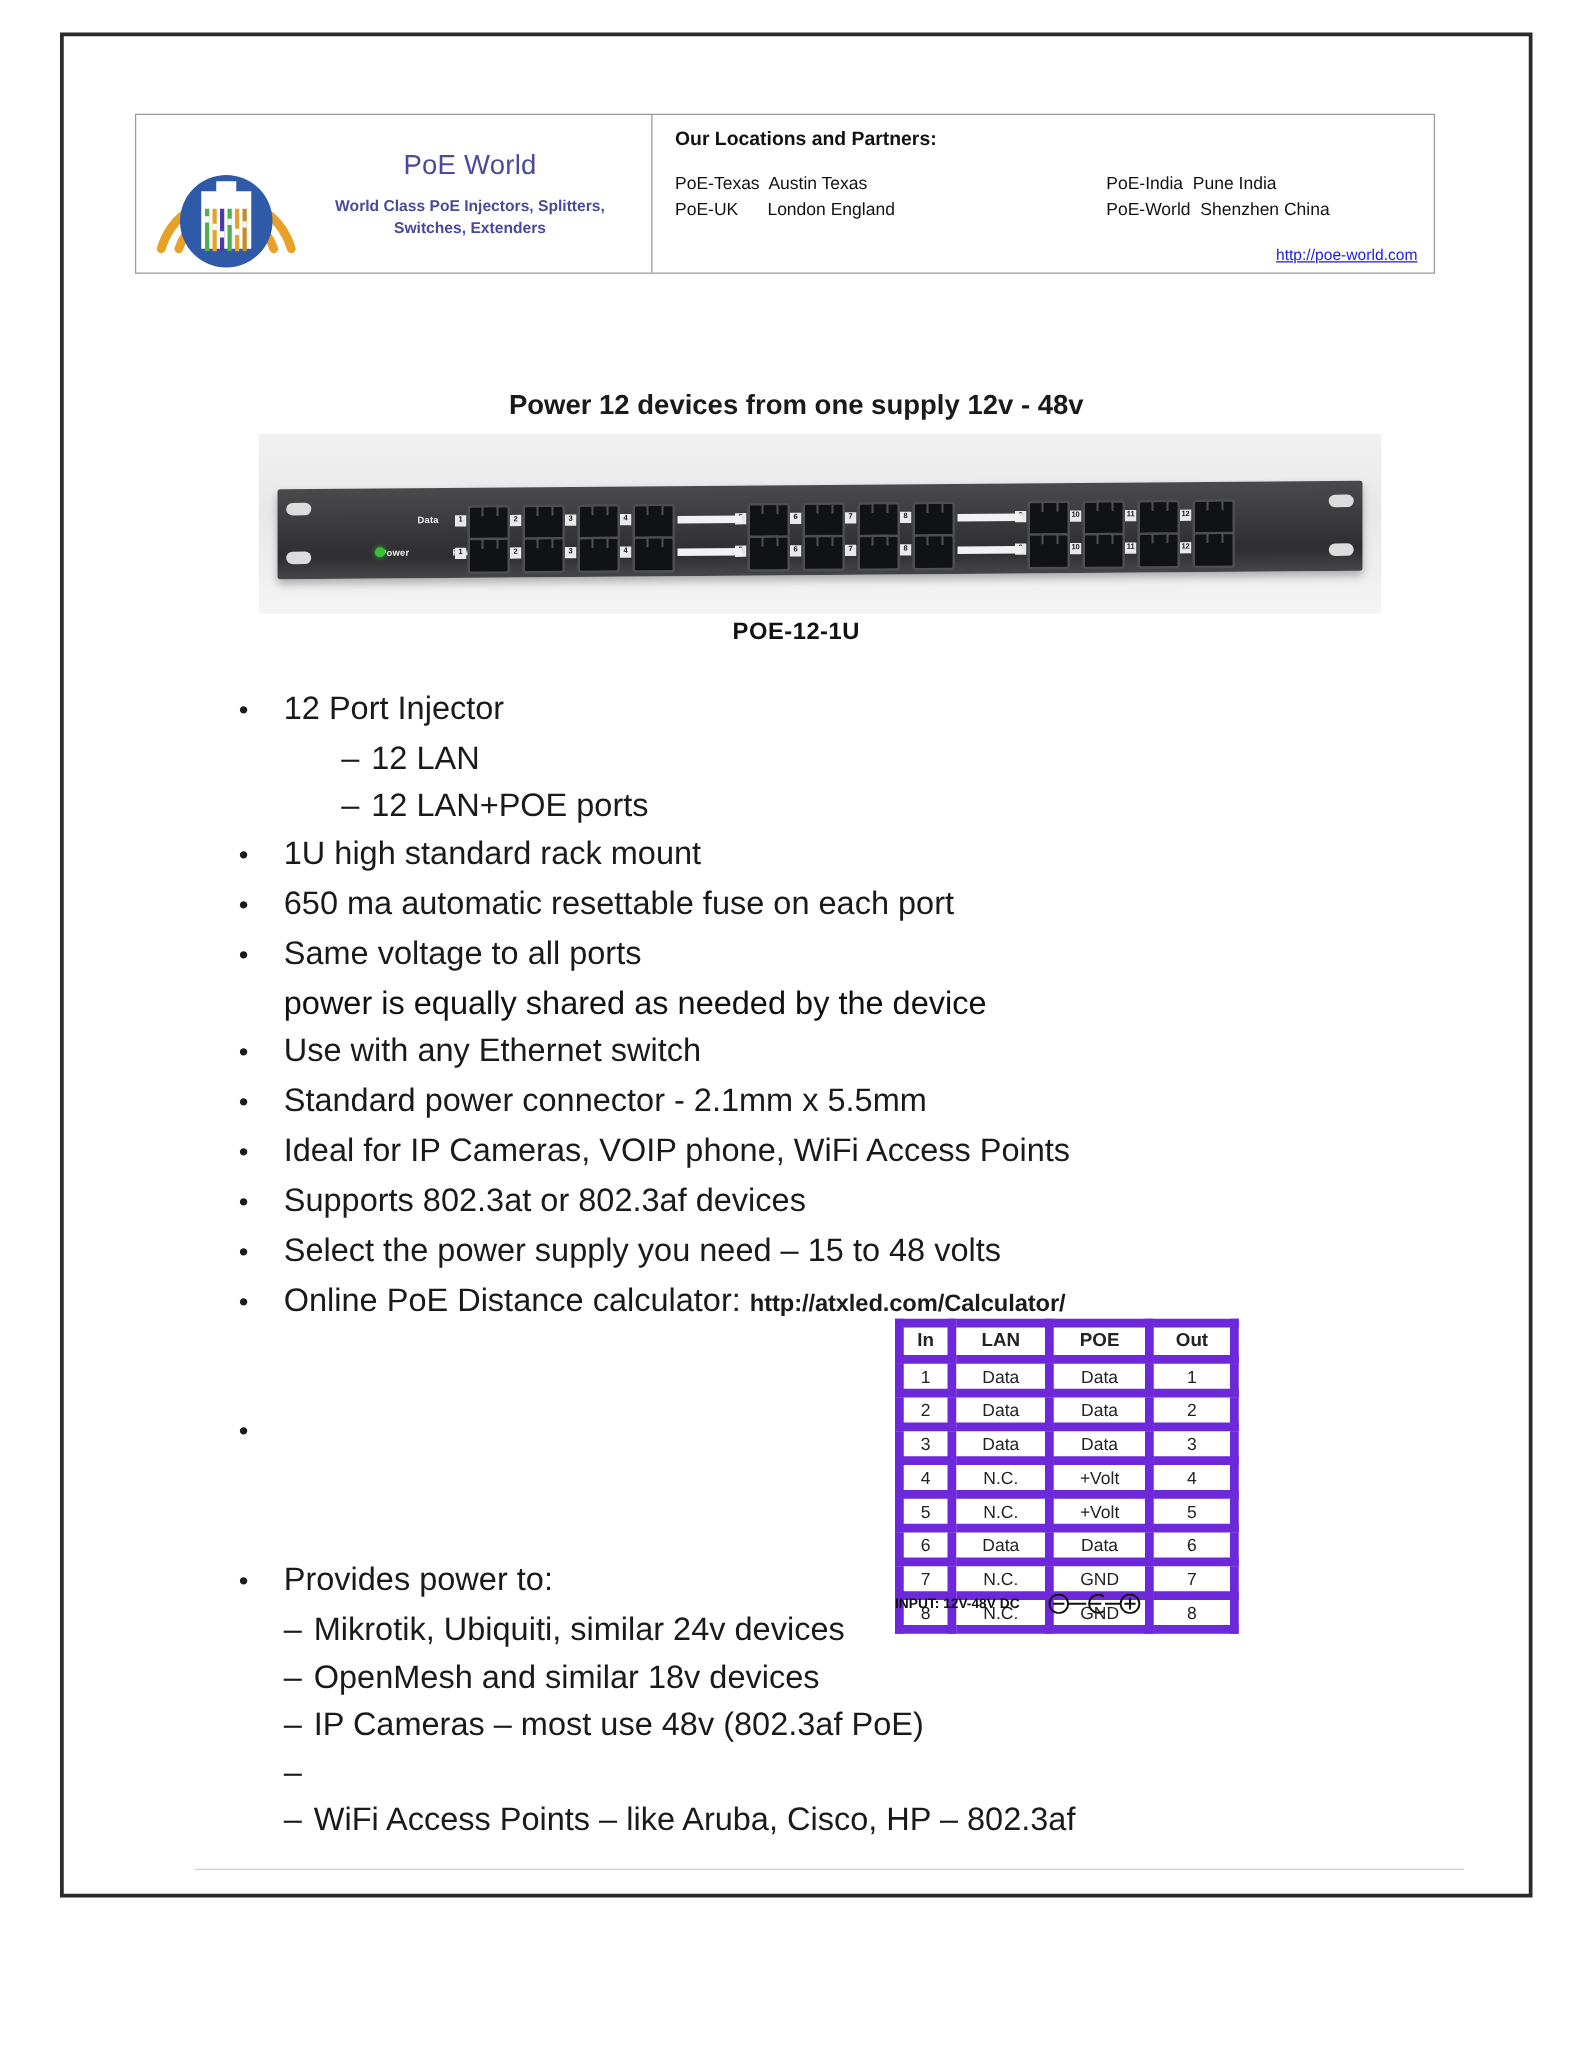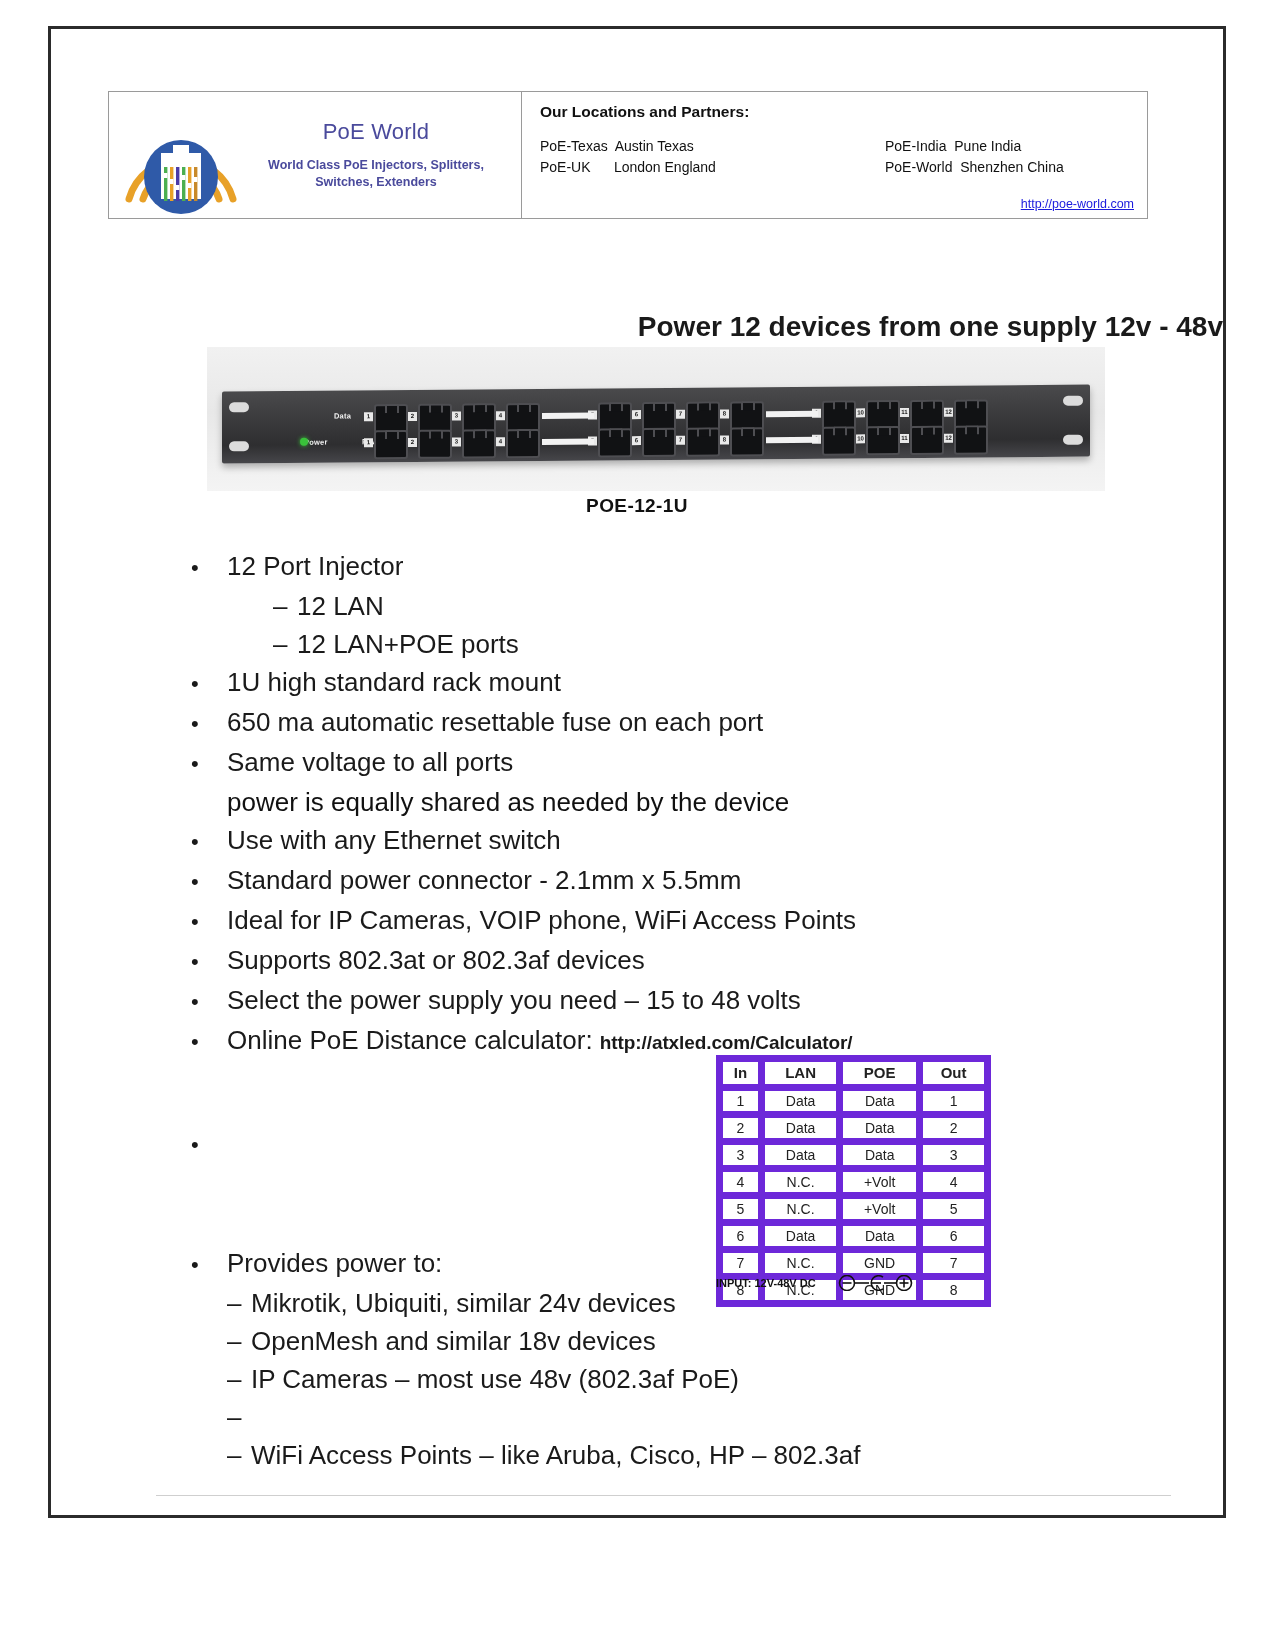--- a/index.html
+++ b/index.html
@@ -98,22 +98,22 @@
     color: #1b1bdd;
     text-decoration: underline;
   }
 
   
   .product-title {
     position: absolute;
     left: 0;
     right: 0;
     top: 282px;
-    text-align: right;
-    font-size: 28px;
+    text-align: center;
+    font-size: 22px;
     font-weight: 600;
     color: #1a1a1a;
   }
   .product-photo {
     position: absolute;
     left: 156px;
     top: 318px;
     width: 898px;
     height: 144px;
     background: linear-gradient(180deg,#f1f1f1 0%, #e8e8e8 45%, #f4f4f4 100%);

